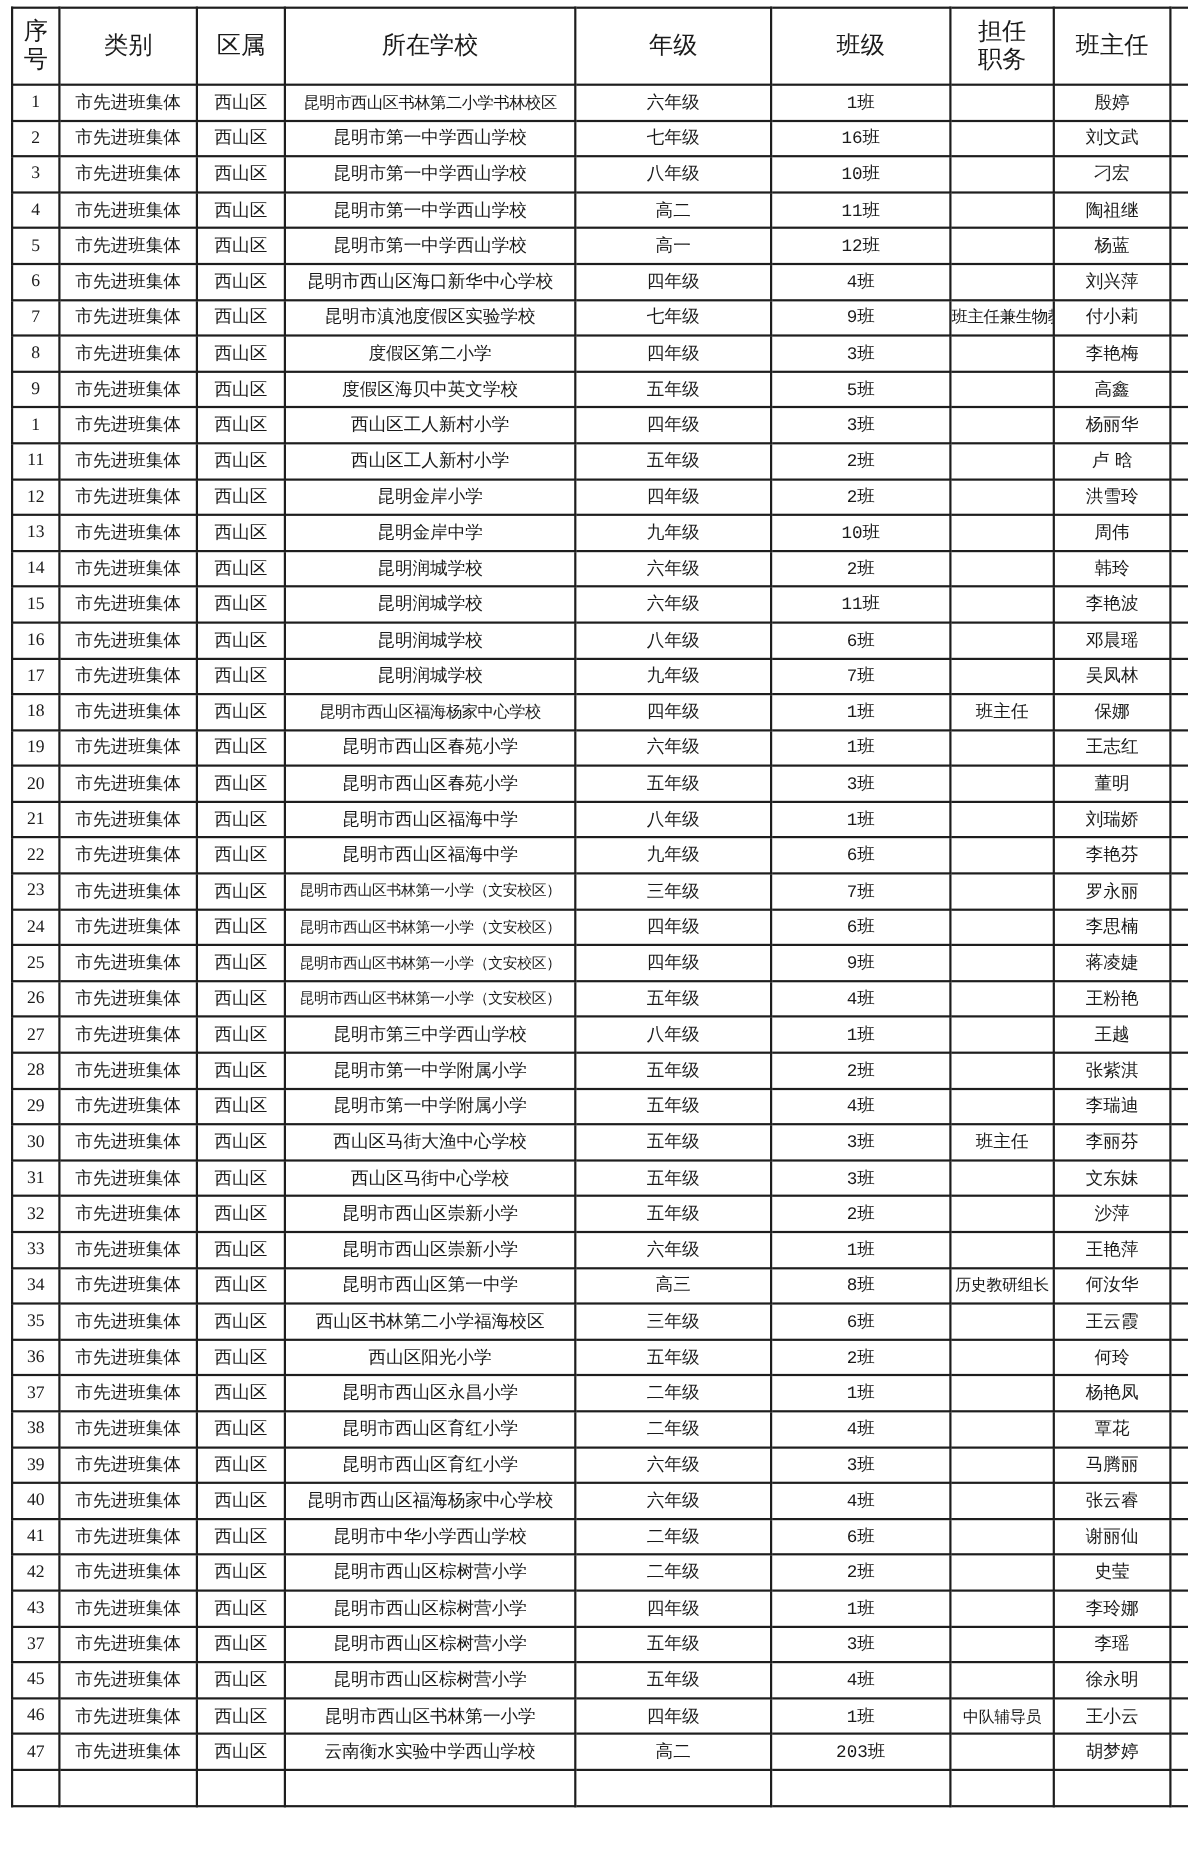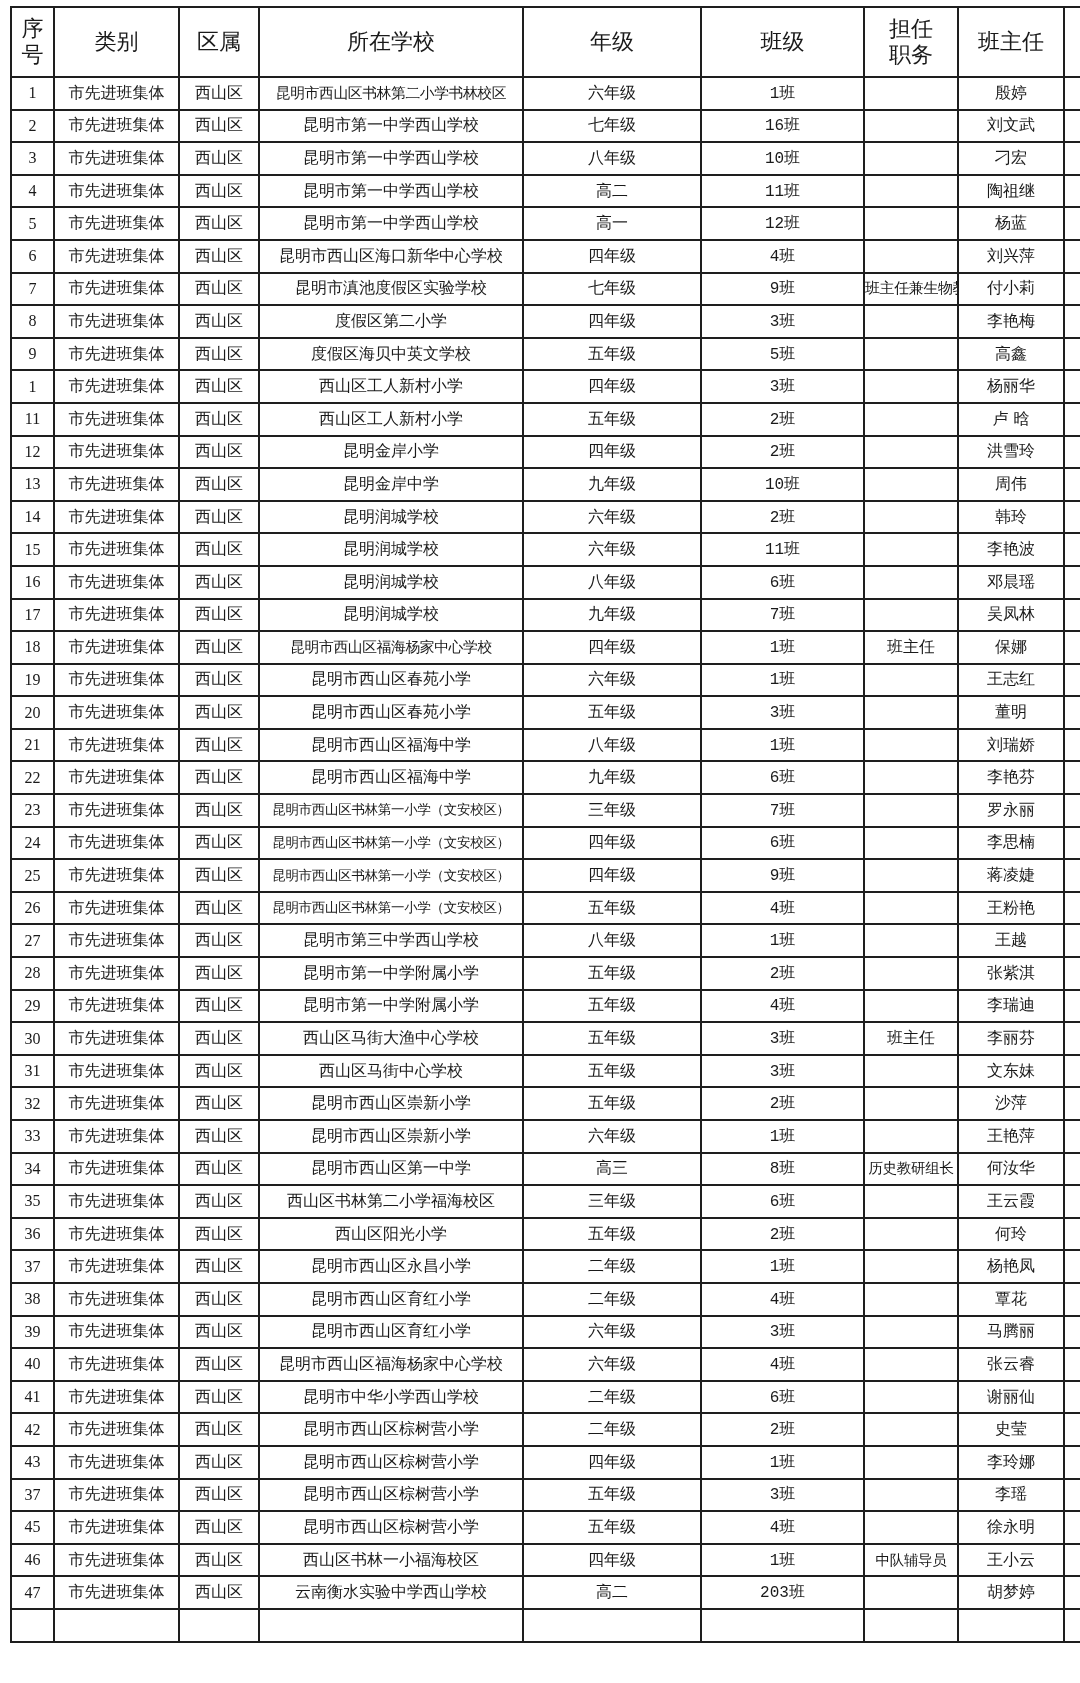--- a/index.html
+++ b/index.html
@@ -543,21 +543,21 @@
         <td>五年级</td>
         <td class="cls">4班</td>
         <td class="role"></td>
         <td>徐永明</td>
         <td></td>
       </tr>
       <tr>
         <td class="num">46</td>
         <td>市先进班集体</td>
         <td>西山区</td>
-        <td class="school">西山区书林一小福海校区</td>
+        <td class="school">昆明市西山区书林第一小学</td>
         <td>四年级</td>
         <td class="cls">1班</td>
         <td class="role mid">中队辅导员</td>
         <td>王小云</td>
         <td></td>
       </tr>
       <tr>
         <td class="num">47</td>
         <td>市先进班集体</td>
         <td>西山区</td>

